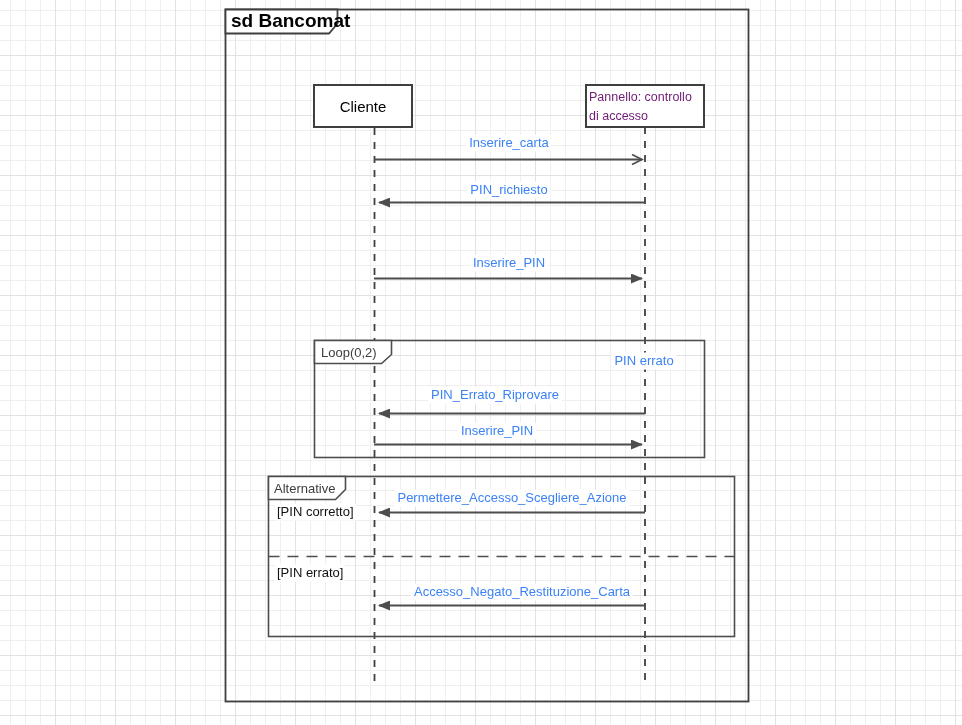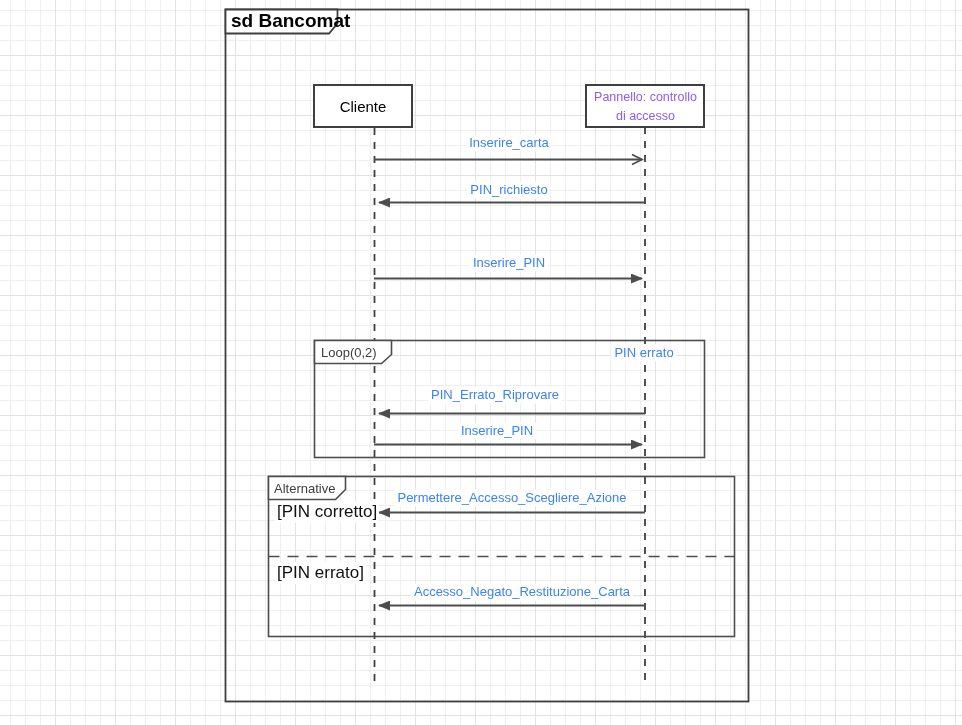--- a/index.html
+++ b/index.html
@@ -28,37 +28,37 @@
   .msg-label{
     position:absolute;z-index:2;
     background:#ffffff;padding:0 3px;
     font-size:13px;color:#3b82f6;white-space:nowrap;
     transform:translate(-50%,-50%);
     line-height:1.3;
   }
   .guard-label{
     position:absolute;z-index:2;
     background:#ffffff;padding:0 2px;
-    font-size:17px;color:#111;white-space:nowrap;
+    font-size:13px;color:#111;white-space:nowrap;
     transform:translateY(-50%);
     line-height:1.3;
   }
   .tab-label{
     position:absolute;z-index:2;
     font-size:13px;color:#3d3d3d;white-space:nowrap;
     transform:translateY(-50%);
     line-height:1;
   }
   .frame-title{
     position:absolute;z-index:2;
     font-size:19px;font-weight:bold;color:#000;white-space:nowrap;
     transform:translateY(-50%);
   }
   .cliente-text{font-size:15px;}
-  .pannello-text{font-size:12.5px;line-height:1.55;padding:2px 1px 0 2px;color:#8b5cf6;text-align:center;}
+  .pannello-text{font-size:12.5px;line-height:1.55;padding:2px 1px 0 2px;color:#701a75;}
 </style>
 </head>
 <body>
 
 <div class="canvas">
 
   <svg class="layer" width="962" height="725" viewBox="0 0 962 725">
     <defs>
       <marker id="mFill" viewBox="0 0 12 10" markerWidth="12" markerHeight="10" refX="11" refY="5" orient="auto" markerUnits="userSpaceOnUse">
         <path d="M0,0 L12,5 L0,10 Z" fill="#4d4d4d"></path>
@@ -95,21 +95,21 @@
   <div class="actor-box" style="left:313px;top:84px;width:100px;height:44px;">
     <span class="cliente-text">Cliente</span>
   </div>
   <div class="actor-box left-align" style="left:585px;top:84px;width:120px;height:44px;">
     <span class="pannello-text">Pannello: controllo di accesso</span>
   </div>
 
   <div class="msg-label" style="left:509px;top:143px;">Inserire_carta</div>
   <div class="msg-label" style="left:509px;top:190px;">PIN_richiesto</div>
   <div class="msg-label" style="left:509px;top:263px;">Inserire_PIN</div>
-  <div class="msg-label" style="left:644px;top:353px;">PIN errato</div>
+  <div class="msg-label" style="left:644px;top:361px;">PIN errato</div>
   <div class="msg-label" style="left:495px;top:395px;">PIN_Errato_Riprovare</div>
   <div class="msg-label" style="left:497px;top:431px;">Inserire_PIN</div>
   <div class="msg-label" style="left:512px;top:498px;">Permettere_Accesso_Scegliere_Azione</div>
   <div class="msg-label" style="left:522px;top:592px;">Accesso_Negato_Restituzione_Carta</div>
 
   <div class="tab-label" style="left:321px;top:352px;">Loop(0,2)</div>
   <div class="tab-label" style="left:274px;top:488px;">Alternative</div>
 
   <div class="guard-label" style="left:275px;top:512px;">[PIN corretto]</div>
   <div class="guard-label" style="left:275px;top:573px;">[PIN errato]</div>

